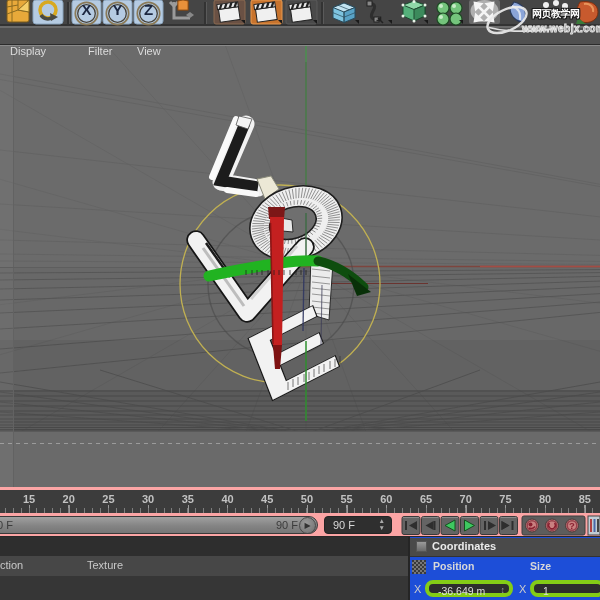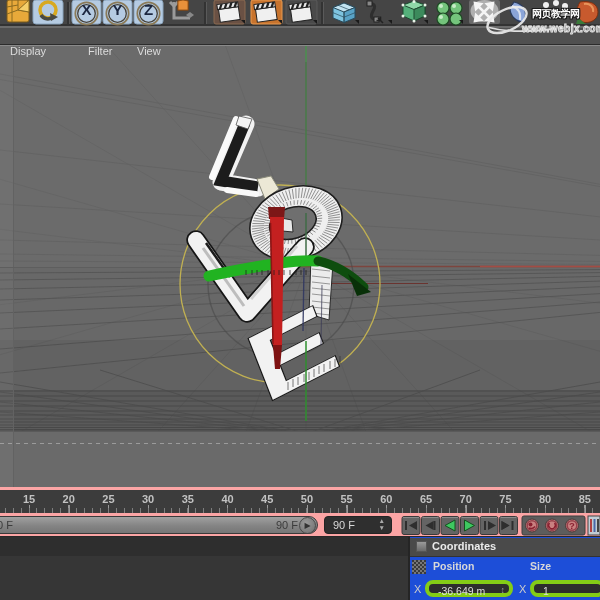--- a/index.html
+++ b/index.html
@@ -537,20 +537,24 @@
         <text x="572" y="16" text-anchor="middle" font-family="Liberation Sans, sans-serif" font-size="9.5" font-weight="bold" fill="#8a2030">?</text>
         <rect x="588" y="3" width="12" height="19" fill="#c2ccd4" stroke="#444"></rect>
         <rect x="590" y="6" width="2" height="13" fill="#b04040"></rect>
         <rect x="593.5" y="6" width="2" height="13" fill="#4868a8"></rect>
         <rect x="597" y="6" width="2" height="13" fill="#444"></rect>
       </svg>
     </div>
 
   <div class="abs" id="bottom">
     <div id="bdark"></div>
+    <div id="btabs">
+      <span style="position:absolute;left:0px;top:3px">ction</span>
+      <span style="position:absolute;left:87px;top:3px">Texture</span>
+    </div>
     <div id="coord">
       <div id="coordhead">
         <span style="position:absolute;left:6px;top:3px;width:11px;height:11px;background:linear-gradient(#9a9a9a,#6a6a6a);border:1px solid #555"></span>
         <span style="position:absolute;left:22px;top:2px">Coordinates</span>
       </div>
       <div id="coordsub">
         <span style="position:absolute;left:2px;top:2px;width:14px;height:14px;background:repeating-conic-gradient(#777 0% 25%,#3a3a3a 0% 50%) 0 0/4px 4px"></span>
         <span style="position:absolute;left:23px;top:2px">Position</span>
         <span style="position:absolute;left:120px;top:2px">Size</span>
       </div>

